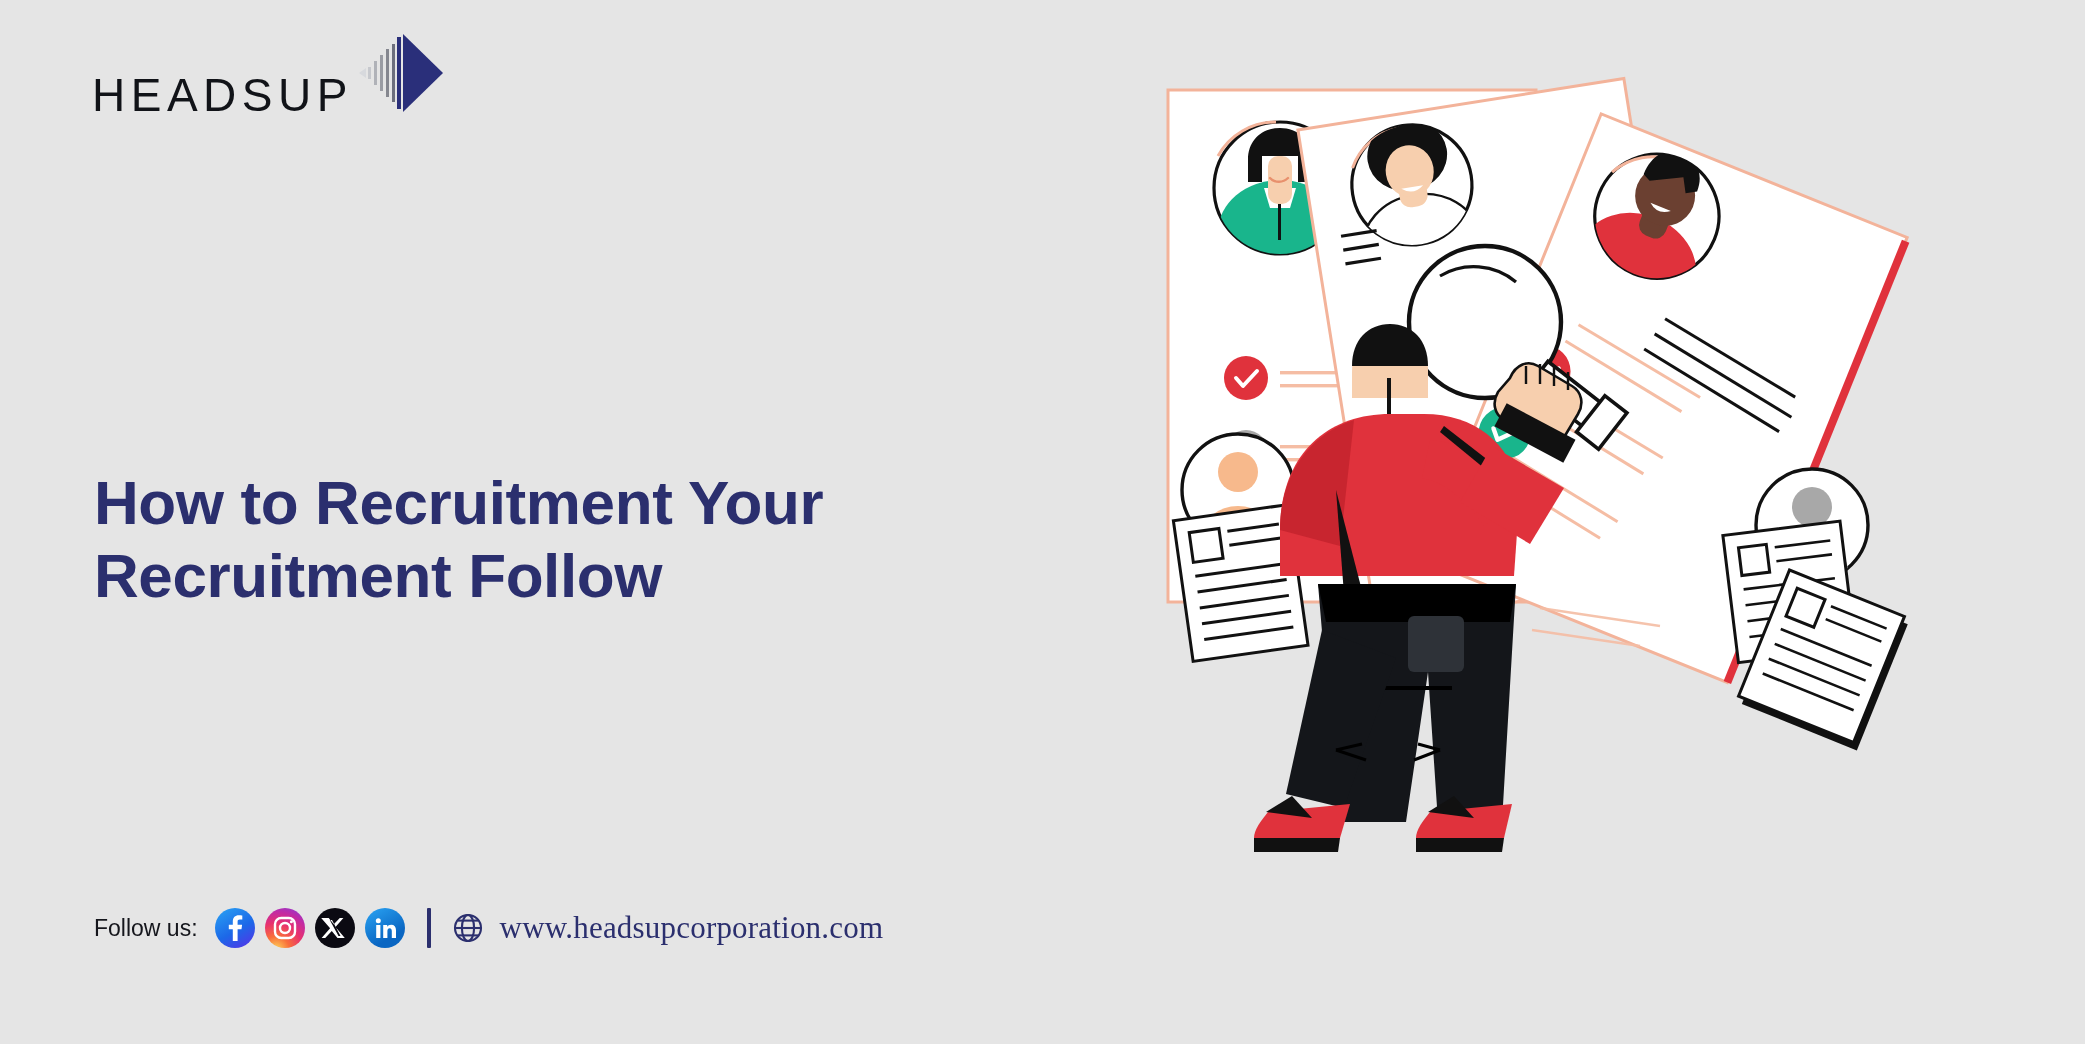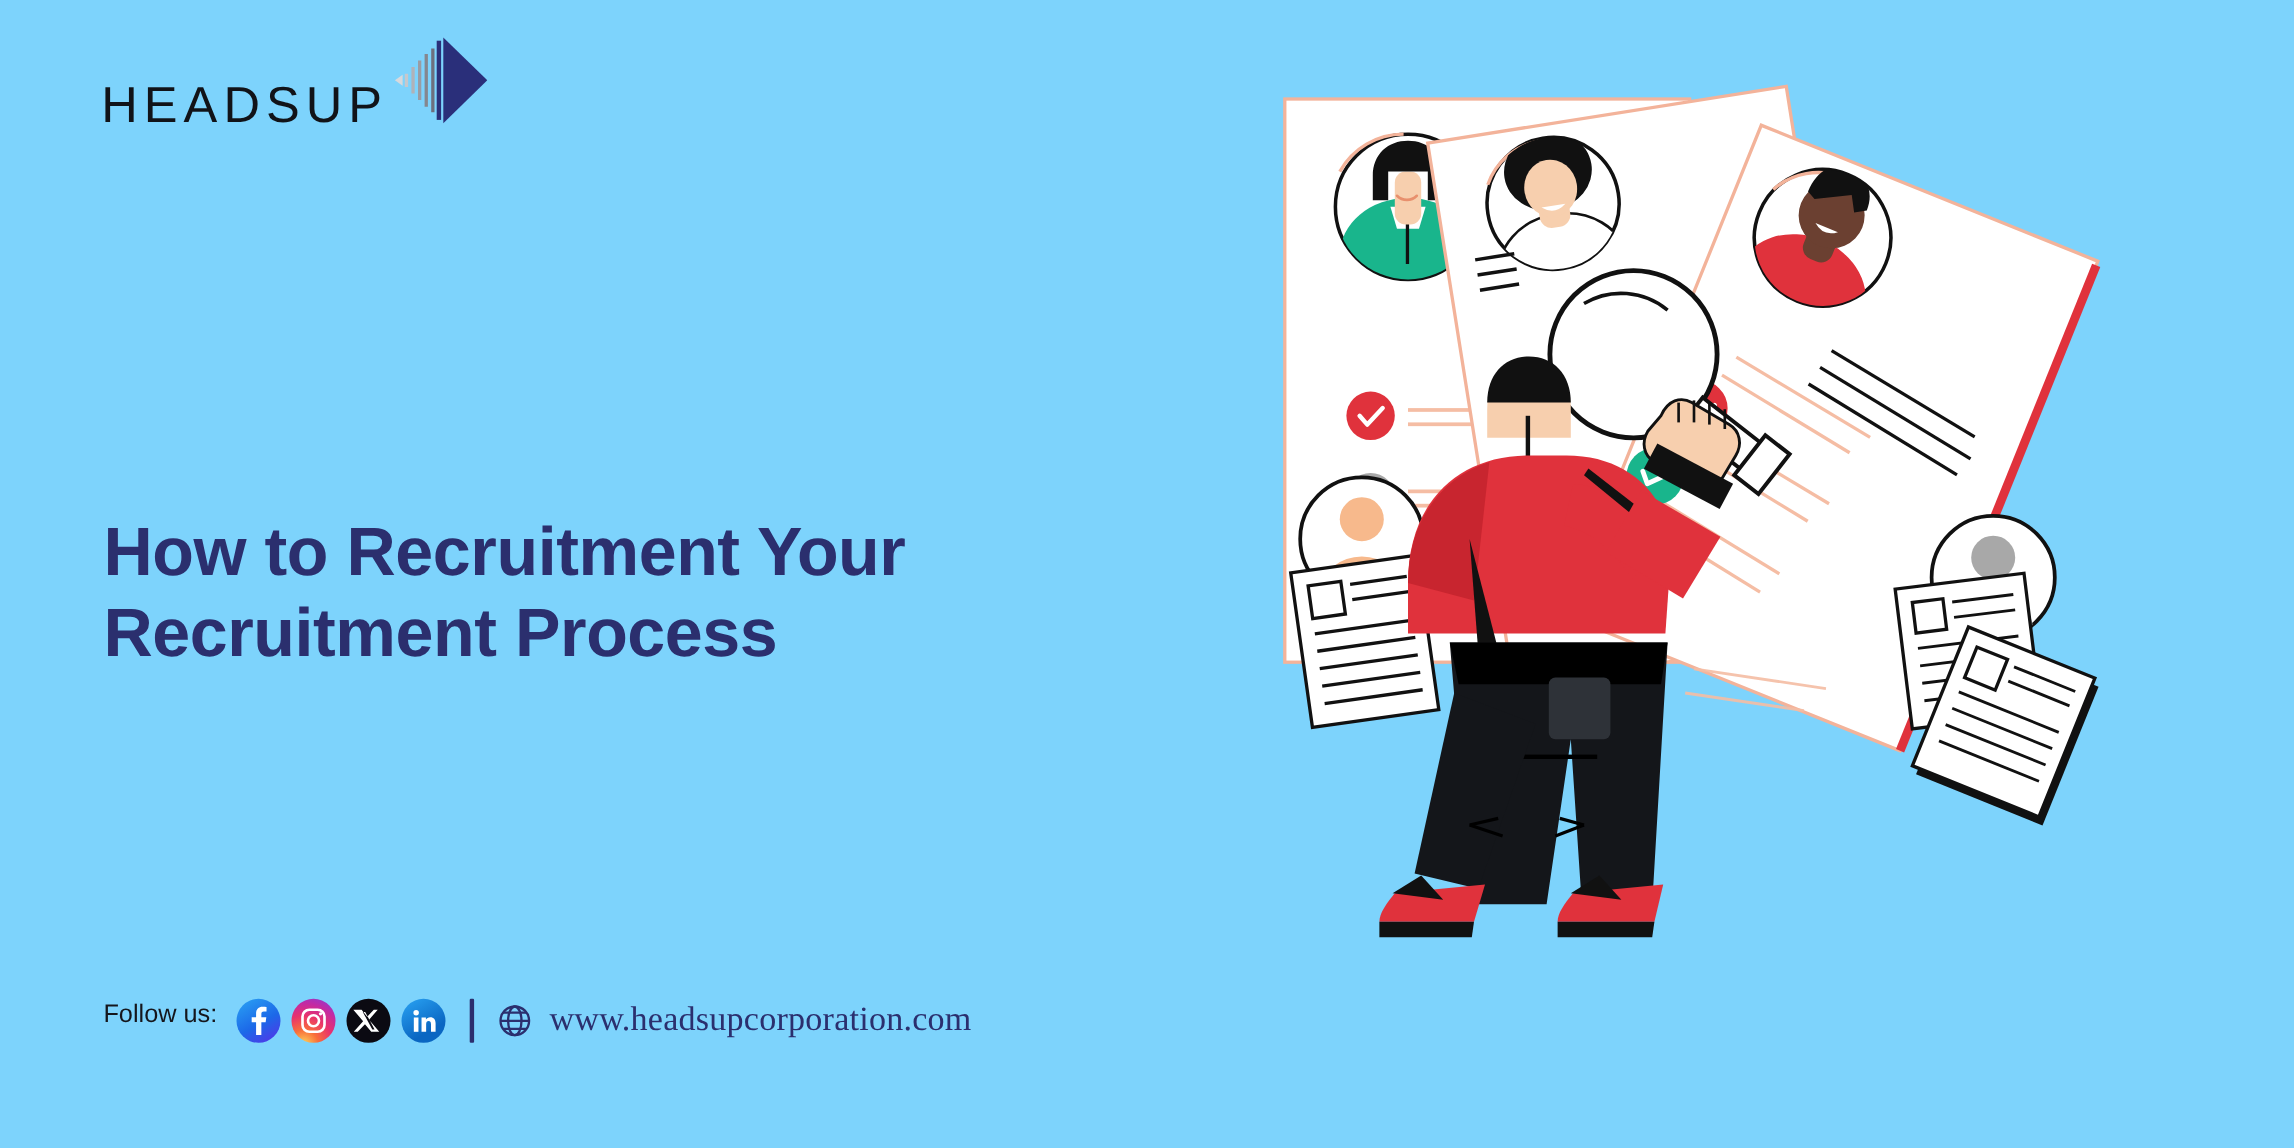--- a/index.html
+++ b/index.html
@@ -2,42 +2,42 @@
 <html><head>
 <meta charset="utf-8">
 <style>
   html,body{margin:0;padding:0;}
   body{
     width:2085px;height:1044px;overflow:hidden;
     background:#fafcfd;
     font-family:"Liberation Sans",sans-serif;
     position:relative;
   }
-  #banner{position:absolute;inset:0;background:#7dd3fc;}
+  #banner{position:absolute;inset:0;background:#e5e5e5;}
 
   
   #logo{position:absolute;left:92px;top:72px;display:flex;align-items:center;}
   #logo-text{display:flex;flex-direction:column;line-height:1.0;}
   .logo-line{
     font-family:"Liberation Sans",sans-serif;
     font-size:46px;letter-spacing:5.5px;color:#111318;font-weight:400;
   }
   .logo-line.l2{margin-top:9px;}
   #logo-mark{width:86px;height:86px;margin-left:4px;margin-top:-44px;position:relative;}
 
   
   #headline{
     position:absolute;left:94px;top:424px;width:900px;
     color:#2b2f6e;font-weight:700;font-size:62px;line-height:1.18;
     letter-spacing:-0.4px;
   }
   #headline .hl-line{display:block;}
 
   
-  #footer{position:absolute;left:94px;top:908px;display:flex;}
+  #footer{position:absolute;left:94px;top:908px;display:flex;align-items:center;}
   #follow-label{font-size:23px;color:#15161c;margin-right:17px;white-space:nowrap;}
   #social{display:flex;align-items:center;gap:10px;}
   .social-icon{width:40px;height:40px;border-radius:50%;display:flex;align-items:center;
     justify-content:center;position:relative;overflow:hidden;}
   .si-fb{background:linear-gradient(150deg,#2aa4f4 0%,#1c68e8 55%,#5a2ee8 100%);}
   .si-ig{background:radial-gradient(circle at 28% 104%,#fdd85d 0%,#f96f3a 26%,#e8326d 52%,#c32aa3 74%,#7b3fe4 100%);}
   .si-x{background:#0b0a12;}
   .si-li{background:linear-gradient(150deg,#2aa4f4 0%,#0a66c2 70%);}
   .social-icon svg{display:block;}
   #divider{width:4px;height:40px;background:#2b2f6e;margin:0 20px 0 22px;border-radius:1px;}
@@ -66,21 +66,21 @@
         <polygon points="23,25 26,25 26,61 23,61" fill="#9a9ca3"></polygon>
         <polygon points="17,31 20,31 20,55 17,55" fill="#b0b2b8"></polygon>
         <polygon points="11,37 14,37 14,49 11,49" fill="#c6c8cd"></polygon>
         <polygon points="2,43 9,38 9,48" fill="#d7d9dd"></polygon>
       </svg>
     </div>
   </div>
 
   <h1 id="headline">
     <span class="hl-line">How to Recruitment Your</span>
-    <span class="hl-line">Recruitment Process</span>
+    <span class="hl-line">Recruitment Follow</span>
   </h1>
 
   <div id="footer">
     <span id="follow-label">Follow us:</span>
 
     <div id="social">
       <a class="social-icon si-fb">
         <svg width="40" height="40" viewBox="0 0 40 40">
             <path d="M22.6 33V21.3h3.9l.6-4.6h-4.5v-2.9c0-1.3.4-2.2 2.3-2.2h2.4V7.5c-.4-.1-1.9-.2-3.6-.2-3.5 0-5.9 2.2-5.9 6.1v3.3h-4v4.6h4V33z" fill="#fff"></path>
           </svg>

